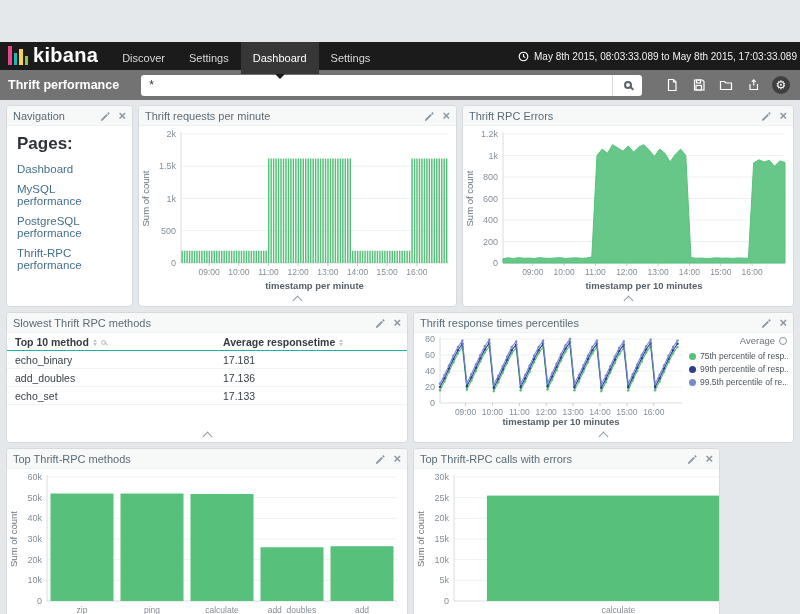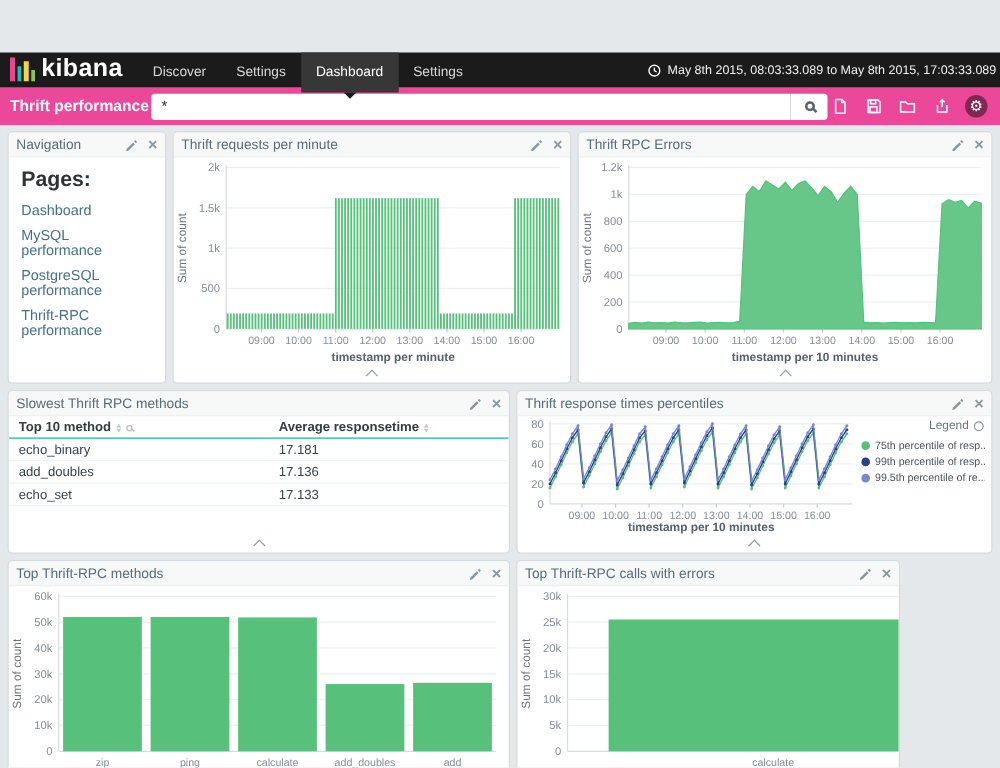--- a/index.html
+++ b/index.html
@@ -14,21 +14,21 @@
   .lb1{height:19px}.lb2{height:12px}.lb3{height:16px}.lb4{height:9px}
   .logo-text { font-size:20px; font-weight:bold; letter-spacing:.3px; line-height:20px; }
   .nav { display:flex; height:100%; }
   .nav .nav-item { display:flex; align-items:center; padding:16px 12px; font-size:11px; color:#d9d9d9; cursor:pointer; position:relative; }
   .nav .nav-item.active { background:#373737; color:#fff; }
   .nav .nav-item.active::after { content:""; position:absolute; left:50%; bottom:-5px; margin-left:-5px;
         border:5px solid transparent; border-top-color:#1b1b1b; border-bottom:0; z-index:11; }
   .timebar { margin-left:auto; display:flex; align-items:center; gap:5px; padding-right:3px; font-size:10px; color:#f0f0f0; cursor:pointer; white-space:nowrap; }
 
   
-  .querybar { height:30px; background:#ec4899; display:flex; align-items:center; padding:0 8px; gap:2px; }
+  .querybar { height:30px; background:#737373; display:flex; align-items:center; padding:0 8px; gap:22px; }
   .qtitle { color:#fff; font-weight:bold; font-size:12.5px; white-space:nowrap; }
   .searchwrap { flex:1; display:flex; height:21px; }
   .search-input { flex:1; border:none; border-radius:3px 0 0 3px; padding:0 8px; font-size:12px; color:#333; outline:none; font-family:inherit; }
   .search-btn { width:30px; background:#fff; border:none; border-left:1px solid #d8d8d8; border-radius:0 3px 3px 0;
         display:flex; align-items:center; justify-content:center; cursor:pointer; }
   .mag { width:8px; height:8px; border:2px solid #5a6268; border-radius:50%; position:relative; display:inline-block; }
   .mag::after { content:""; position:absolute; width:5px; height:2px; background:#5a6268; transform:rotate(45deg); right:-4px; bottom:-2px; }
   .qicons { display:flex; align-items:center; gap:11px; padding-right:2px; }
   .qicon { width:16px; height:16px; display:flex; align-items:center; justify-content:center; cursor:pointer; }
   .qicon svg { stroke:#fff; fill:none; stroke-width:1.2; }
@@ -650,21 +650,21 @@
               <circle cx="241.1111111111111" cy="50.8" r="1.2" fill="#7a88d0"></circle>
               <circle cx="245.5925925925926" cy="42" r="1.2" fill="#7a88d0"></circle>
               <circle cx="250.07407407407408" cy="32.4" r="1.2" fill="#7a88d0"></circle>
               <circle cx="254.55555555555554" cy="22.799999999999997" r="1.2" fill="#7a88d0"></circle>
               <circle cx="259.03703703703707" cy="14" r="1.2" fill="#7a88d0"></circle>
               <circle cx="263.51851851851853" cy="7.600000000000001" r="1.2" fill="#7a88d0"></circle>
               <text x="147" y="92" text-anchor="middle" font-size="9.5" font-weight="bold" fill="#55606a">timestamp per 10 minutes</text>
             </svg></div>
         <div class="legend">
           <div class="legend-head">
-            <span>Legend</span>
+            <span>Average</span>
             <span class="legend-circle"></span>
           </div>
           <div class="legend-item">
             <span class="dot" style="background: rgb(87, 193, 123);"></span>
             <span>75th percentile of resp...</span>
           </div>
           <div class="legend-item">
             <span class="dot" style="background: rgb(43, 63, 143);"></span>
             <span>99th percentile of resp...</span>
           </div>

